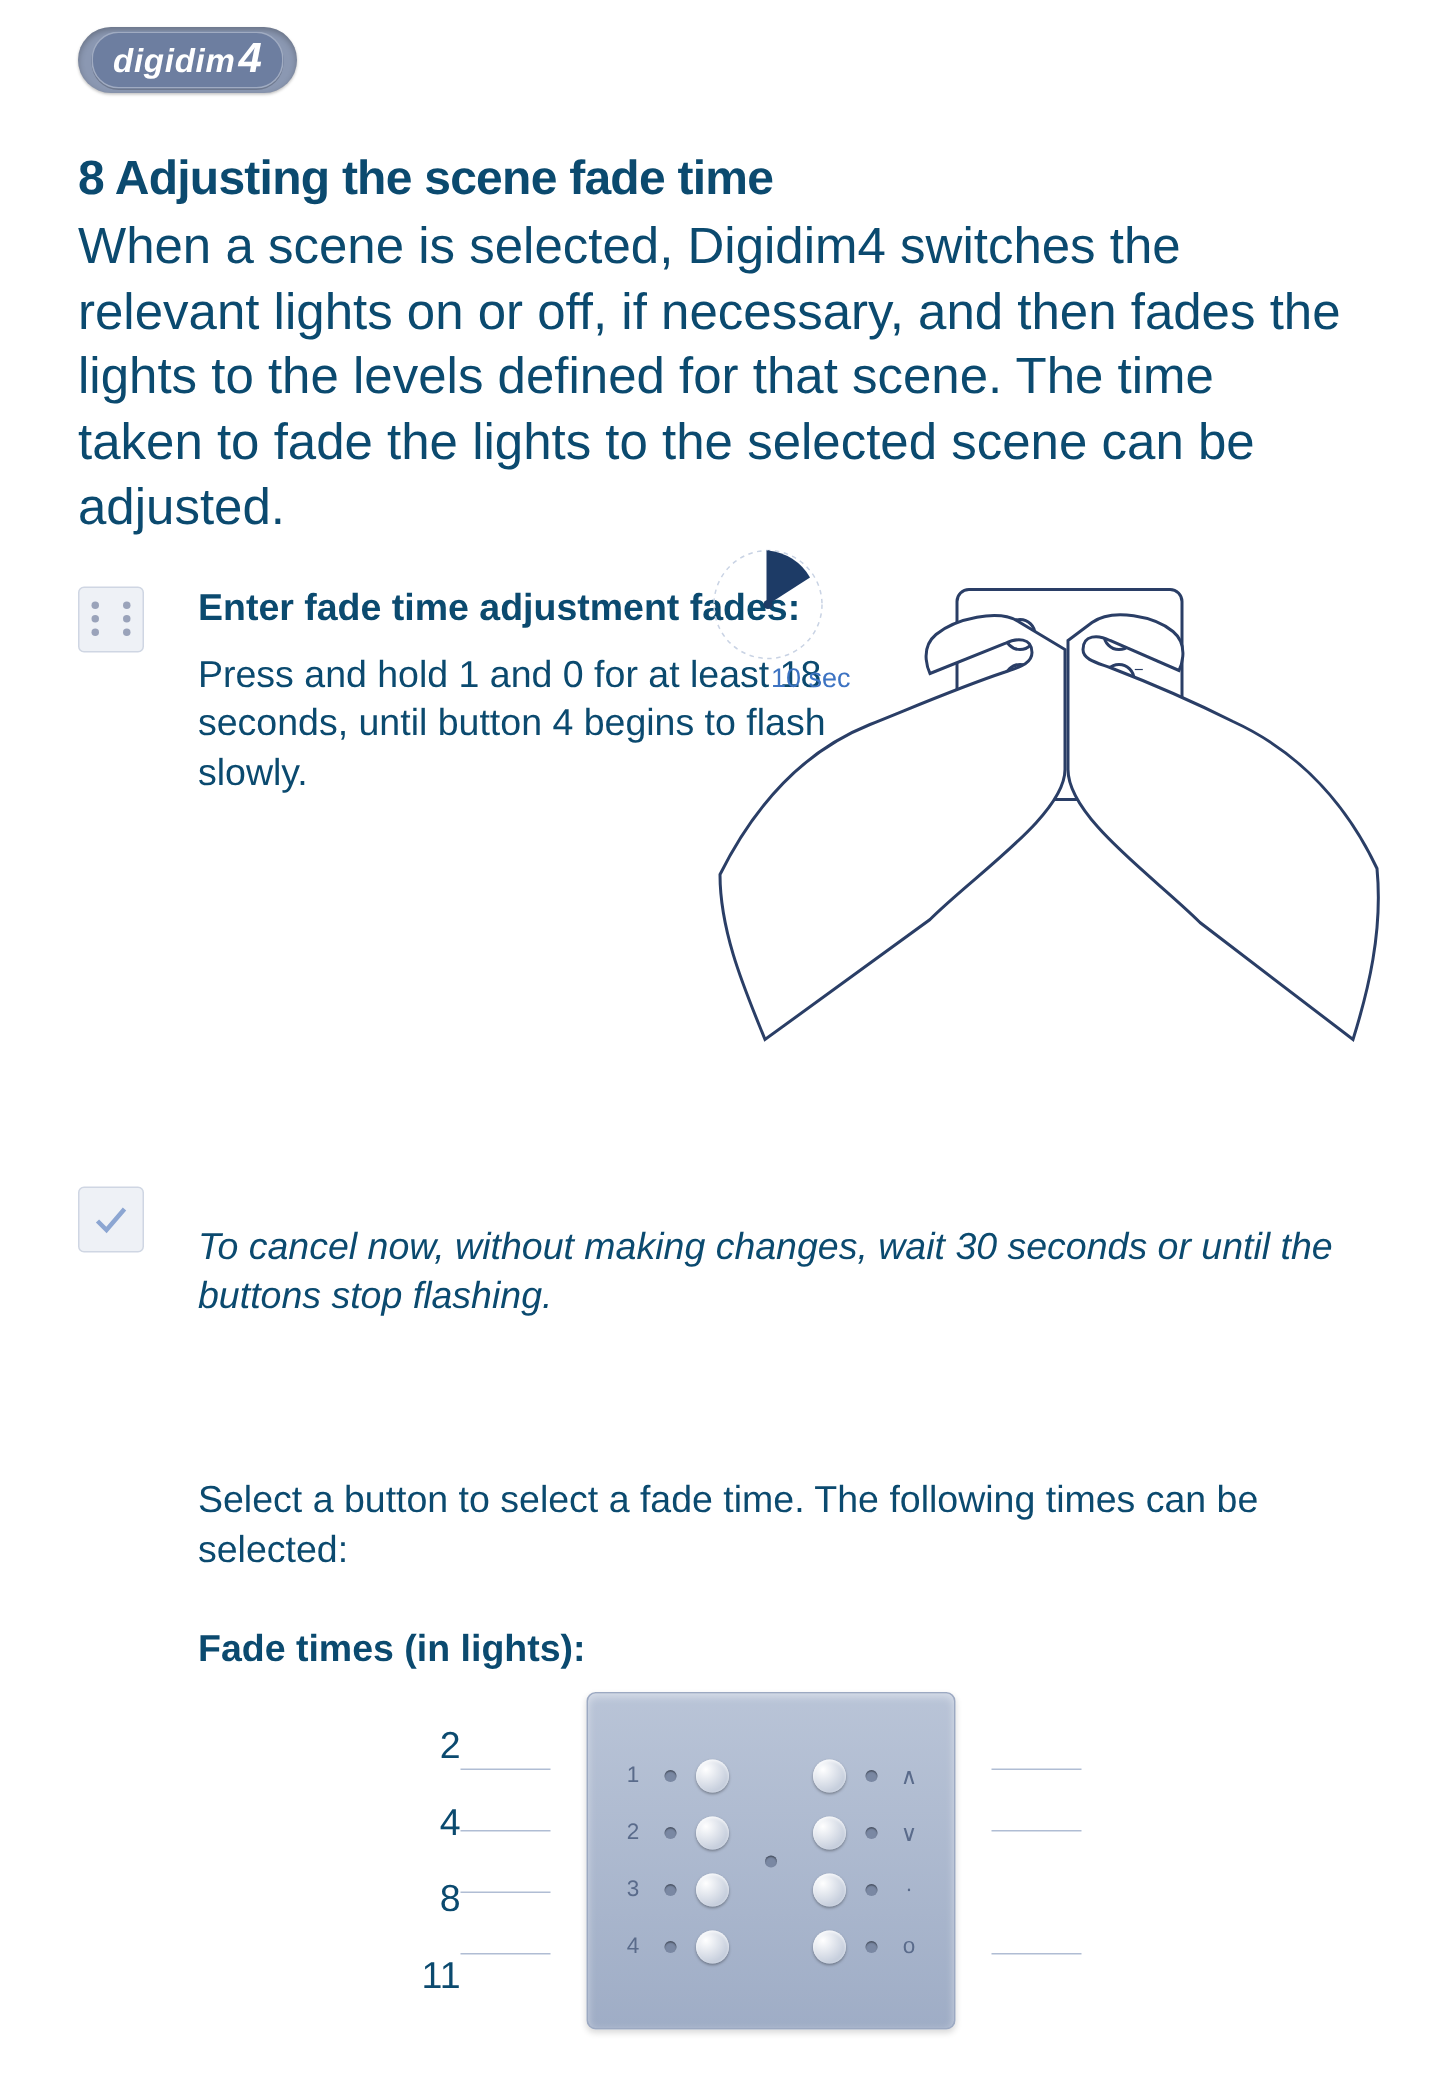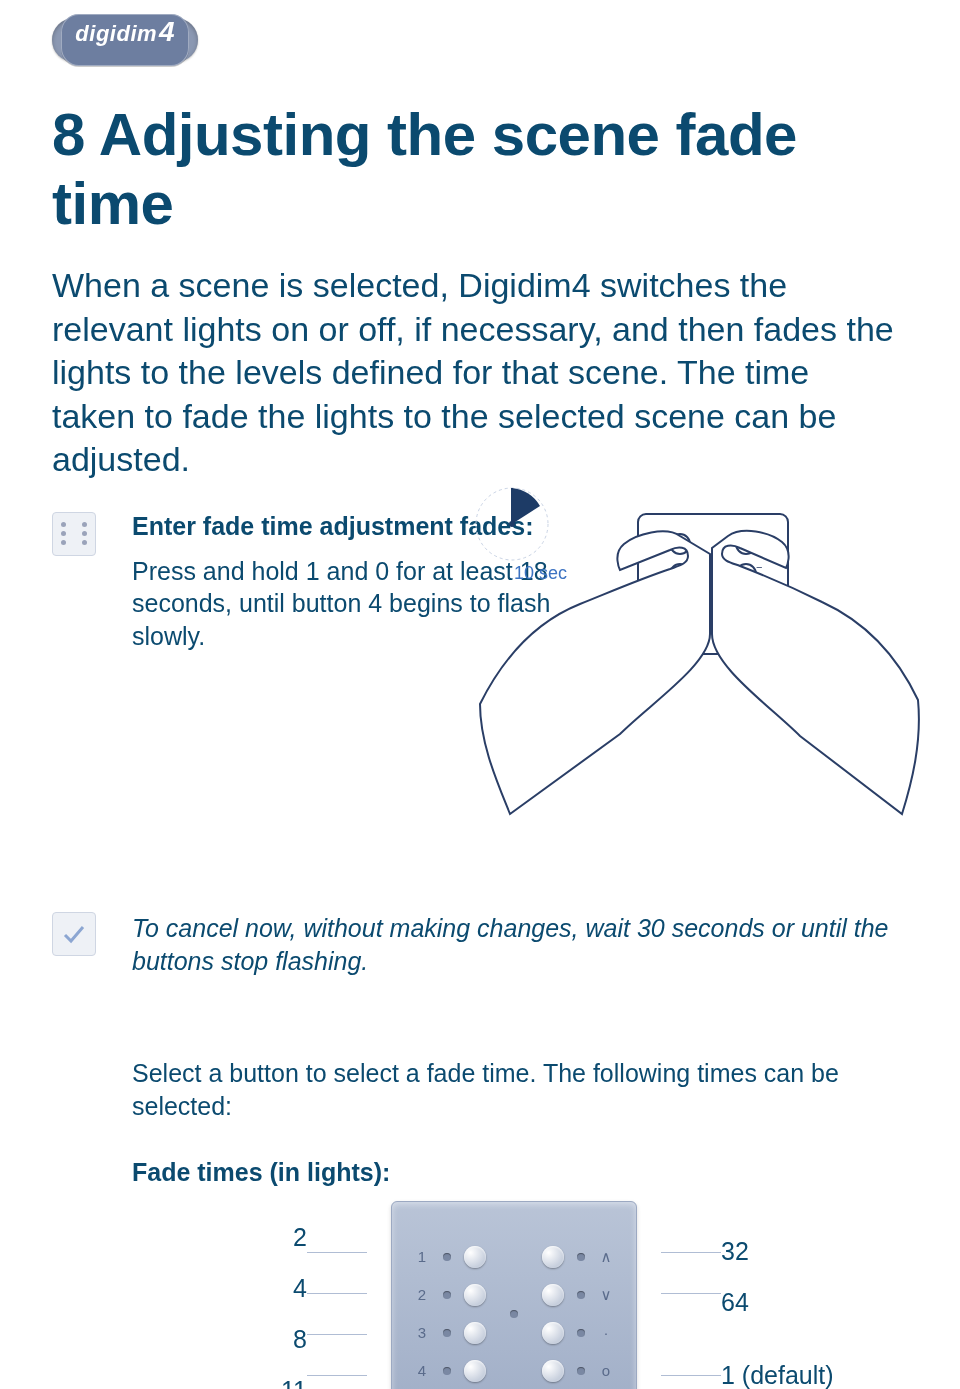--- a/index.html
+++ b/index.html
@@ -9,46 +9,46 @@
   
   .logo-pill {
     width: 146px; height: 44px;
     background: #8b98b2;
     border-radius: 22px;
     display: flex; align-items: center; justify-content: center;
     box-shadow: inset 0 2px 4px rgba(0,0,0,.25), 0 1px 2px rgba(0,0,0,.25);
     position: relative;
   }
   .logo-inner {
-    background:#6d7ea0; border-radius:18px; padding:2px 14px 18px 14px;
+    background:#6d7ea0; border-radius:18px; padding:2px 14px 4px 14px;
     display:flex; align-items:baseline;
     box-shadow: inset 0 0 0 1px rgba(255,255,255,.35), 0 1px 0 rgba(0,0,0,.2);
   }
   .logo-text { color:#fff; font-weight:bold; font-style:italic; font-size:22px; letter-spacing:.5px; }
   .logo-4 { color:#fff; font-weight:bold; font-style:italic; font-size:28px; margin-left:2px; }
 
-  h1 { font-size:60px; font-weight:900; letter-spacing:-0.5px; margin-top:38px; margin-bottom:26px; }
+  h1 { font-size:32px; font-weight:900; letter-spacing:-0.5px; margin-top:38px; margin-bottom:6px; }
   .intro { font-size:34px; line-height:1.28; max-width:850px; }
 
   .row { display:flex; align-items:flex-start; margin-top:30px; position:relative; }
   .row .side-icon { width:50px; flex:0 0 50px; margin-right:30px; }
   .row .side-icon .iconbox {
     width:44px; height:44px; border:1px solid #cfd6e3; border-radius:4px;
     background:#eef1f6; display:flex; flex-direction:column; justify-content:center; gap:4px; padding:6px 8px;
   }
   .iconbox .dots { display:flex; justify-content:space-between; }
   .iconbox .dots span { width:5px; height:5px; border-radius:50%; background:#9aa3ba; }
   .iconbox.check { display:flex; align-items:center; justify-content:center; padding:0; }
   .iconbox.check svg { width:26px; height:26px; stroke:#8ca6d2; stroke-width:3; fill:none; }
 
   .row .body { flex:1 1 auto; }
 
   .step-title { font-size:25px; font-weight:700; margin-bottom:14px; }
   .step-text  { font-size:25px; line-height:1.3; max-width:420px; }
-  .step-text-wide { font-size:25px; line-height:1.3; }
+  .step-text-wide { font-size:25px; line-height:1.3;margin-top:24px; }
   .italic { font-style: italic; }
   .sp { height: 36px; }
 
   
   .illus {
     position:absolute; right:-30px; top:-28px; width:460px; height:340px;
   }
 
   
   .fade-diagram { display:flex; align-items:center; margin-top:10px; }
@@ -233,23 +233,17 @@
           <span class="led"></span>
           <span class="lab">o</span>
         </div>
       </div>
       <div class="lines-right">
         <div></div>
           <div></div>
           <div style="visibility:hidden"></div>
           <div></div>
       </div>
-      <div class="ft-right">
-        <span>32</span>
-        <span>64</span>
-        <span style="visibility:hidden"></span>
-        <span>1 (default)</span>
-      </div>
     </div>
   </div>
 </div>
 
 <div class="pgnum">8</div>
 
 </body></html>

